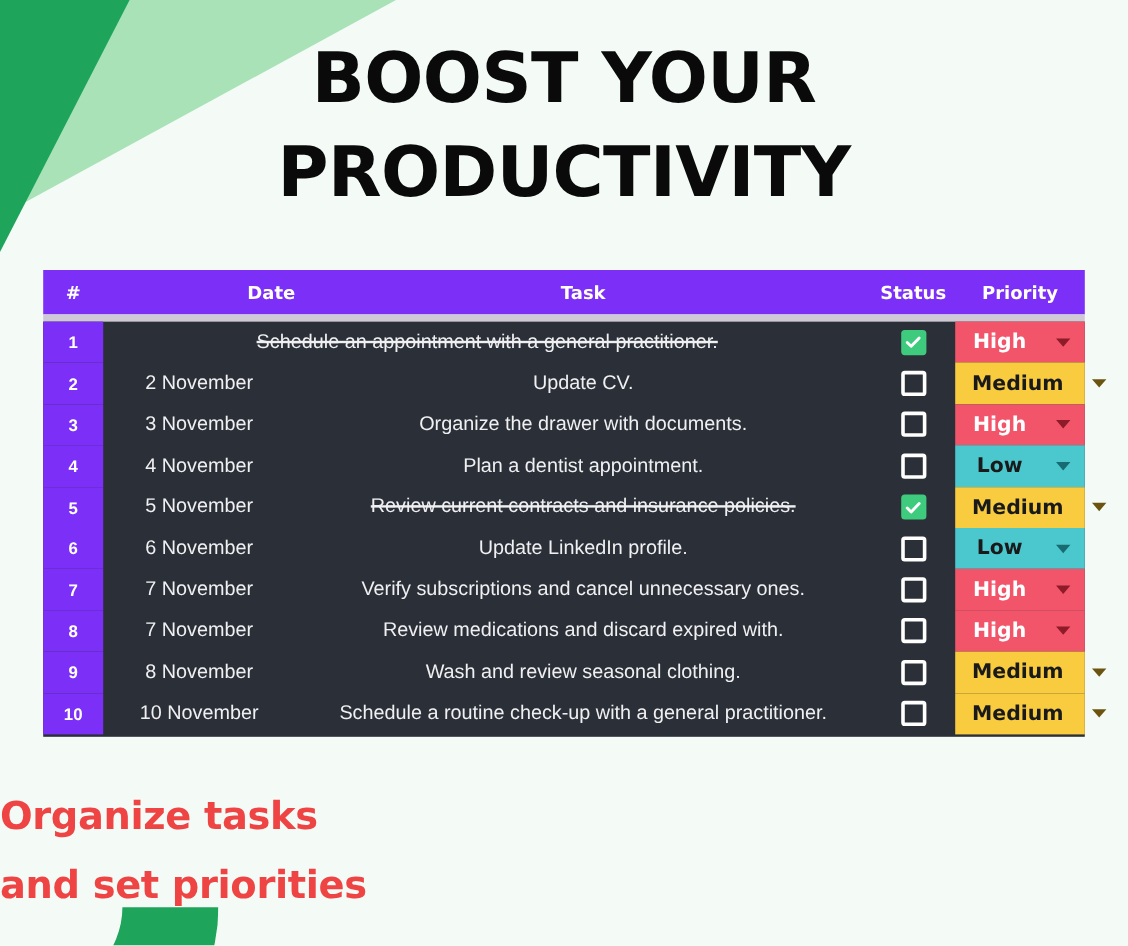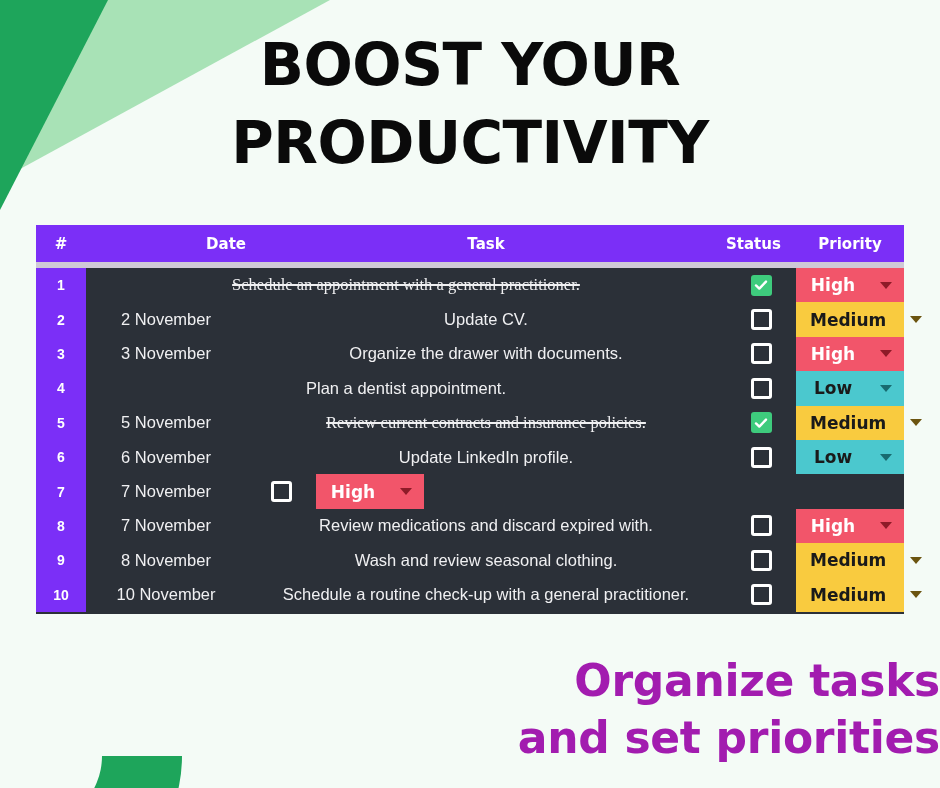--- a/index.html
+++ b/index.html
@@ -58,21 +58,21 @@
     font-size:15px;
     font-weight:bold;
     font-family:"DejaVu Sans", sans-serif;
   }
   .sep-band { height:6px; background:#cfc9d6; }
   .tbody { background:#2b3038; padding-bottom:2px; }
 
   .col-num   { width:50px;  text-align:center; flex:0 0 50px; }
   .col-date  { width:160px; text-align:right; flex:0 0 160px; }
   .col-task  { flex:1 1 auto; text-align:center; }
-  .col-status{ width:70px;  text-align:left; flex:0 0 70px; }
+  .col-status{ width:70px;  text-align:center; flex:0 0 70px; }
   .col-prio  { width:108px; text-align:center; flex:0 0 108px; }
 
   .trow {
     display:flex;
     height:34.4px;
     align-items:stretch;
     color:#f0f0f2;
     font-size:16.5px;
   }
   .cell {
@@ -80,21 +80,21 @@
     height:100%;
   }
   .cell.num {
     background:#7b2ff7;
     color:#ffffff;
     font-size:14px;
     font-weight:bold;
   }
   .cell.date { justify-content:center; font-size:16.5px; }
   .cell.task { font-size:16.5px; padding:0 6px; }
-  .cell.task.done { text-decoration:line-through; text-decoration-thickness:2px;font-family:Liberation Serif, serif; }
+  .cell.task.done { text-decoration:line-through; text-decoration-thickness:2px; }
 
   
   .checkbox {
     width:21px; height:21px;
     border-radius:3px;
     display:flex; align-items:center; justify-content:center;
   }
   .checkbox.unchecked {
     border:3px solid #ffffff;
     background:#2b3038;
@@ -114,25 +114,25 @@
     font-family:"DejaVu Sans", sans-serif;
     gap:24px;
   }
   .prio-label { flex:1 1 auto; text-align:center; }
   .caret { width:0; height:0; border-left:6px solid transparent; border-right:6px solid transparent; flex:0 0 auto; }
 
   
   #caption {
     position:absolute;
     top:652px; left:0; width:940px;
-    text-align:right;
-    font-size:44px;
+    text-align:left;
+    font-size:32px;
     line-height:57px;
     font-weight:bold;
-    color:#a21caf;
+    color:#ef4444;
     letter-spacing:-0.3px;
     font-family:"DejaVu Sans", sans-serif;
   }
   #caption .cap-line { display:block; }
 </style>
 </head>
 <body>
 
 <div id="page">
 
@@ -195,20 +195,21 @@
           <div class="cell col-status">
             <div class="checkbox unchecked"></div>
           </div>
           <div class="cell prio col-prio" style="background: rgb(242, 85, 106); color: rgb(255, 255, 255);">
             <span class="prio-label">High</span>
             <span class="caret" style="border-top: 7px solid rgb(142, 27, 40);"></span>
           </div>
         </div>
         <div class="trow">
           <div class="cell num col-num">4</div>
+          <div class="cell date col-date">4 November</div>
           <div class="cell task col-task">Plan a dentist appointment.</div>
           <div class="cell col-status">
             <div class="checkbox unchecked"></div>
           </div>
           <div class="cell prio col-prio" style="background: rgb(75, 200, 206); color: rgb(26, 26, 26);">
             <span class="prio-label">Low</span>
             <span class="caret" style="border-top: 7px solid rgb(24, 107, 112);"></span>
           </div>
         </div>
         <div class="trow">
@@ -235,20 +236,21 @@
             <div class="checkbox unchecked"></div>
           </div>
           <div class="cell prio col-prio" style="background: rgb(75, 200, 206); color: rgb(26, 26, 26);">
             <span class="prio-label">Low</span>
             <span class="caret" style="border-top: 7px solid rgb(24, 107, 112);"></span>
           </div>
         </div>
         <div class="trow">
           <div class="cell num col-num">7</div>
           <div class="cell date col-date">7 November</div>
+          <div class="cell task col-task">Verify subscriptions and cancel unnecessary ones.</div>
           <div class="cell col-status">
             <div class="checkbox unchecked"></div>
           </div>
           <div class="cell prio col-prio" style="background: rgb(242, 85, 106); color: rgb(255, 255, 255);">
             <span class="prio-label">High</span>
             <span class="caret" style="border-top: 7px solid rgb(142, 27, 40);"></span>
           </div>
         </div>
         <div class="trow">
           <div class="cell num col-num">8</div>

